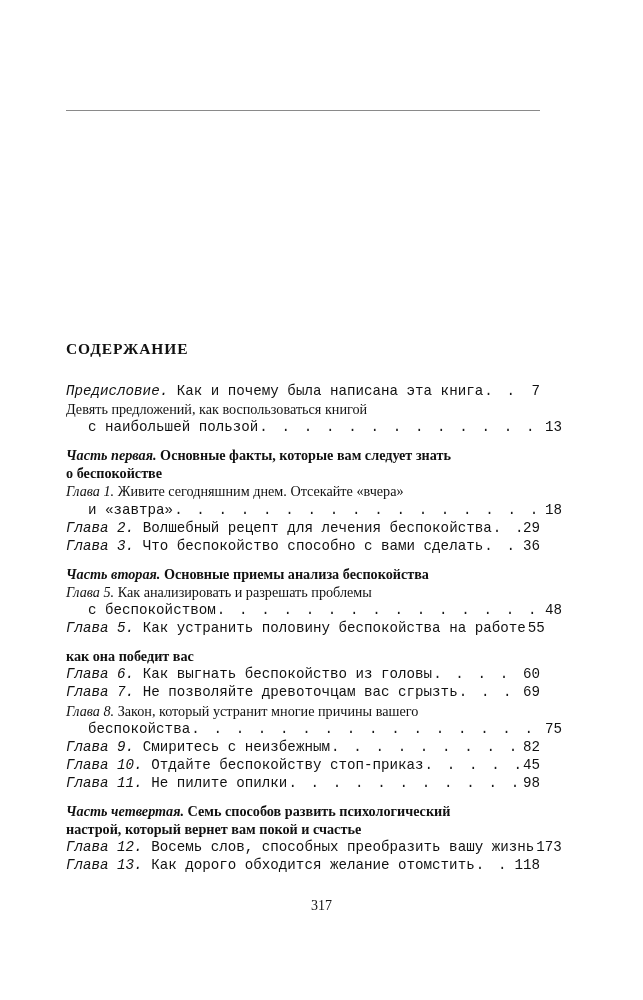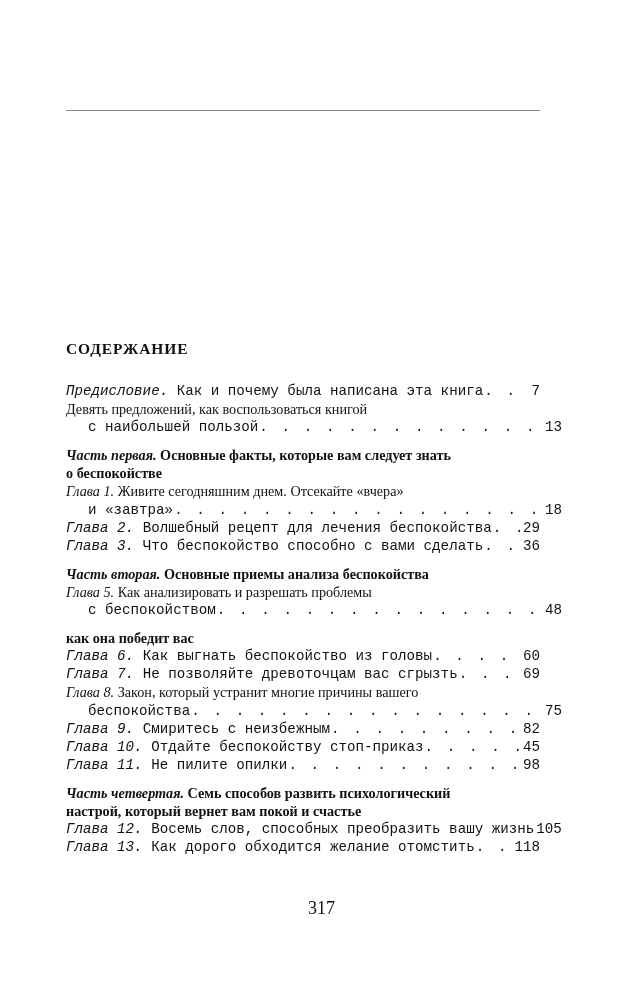--- a/index.html
+++ b/index.html
@@ -110,21 +110,21 @@
   .chap-label {
     font-style: italic;
   }
 
   .folio {
     position: absolute;
     left: 0;
     top: 898px;
     width: 643px;
     text-align: center;
-    font-size: 18px;
+    font-size: 14px;
     font-family: "Liberation Serif", "DejaVu Serif", serif;
   }
 </style>
 </head>
 <body>
 
 <div id="page">
 
   <div class="header-rule"></div>
 
@@ -178,20 +178,27 @@
           <div class="plain-line"><span class="part-label">Часть вторая.</span><span> Основные приемы анализа беспокойства</span></div>
         </div>
         <div class="entry">
           <div class="plain-line"><span class="chap-label">Глава 5.</span><span> Как анализировать и разрешать проблемы</span></div>
           <div class="leader-line indented">
             <span class="leader-text"><span>с беспокойством</span></span>
             <span class="leader-dots"></span>
             <span class="leader-page">48</span>
           </div>
         </div>
+        <div class="entry">
+          <div class="leader-line">
+            <span class="leader-text"><span class="chap-label">Глава 5.</span><span> Как устранить половину беспокойства на работе</span></span>
+            <span class="leader-dots"></span>
+            <span class="leader-page">55</span>
+          </div>
+        </div>
         <div class="spacer"></div>
         <div class="part-head">
           <div class="plain-line"><span>как она победит вас</span></div>
         </div>
         <div class="entry">
           <div class="leader-line">
             <span class="leader-text"><span class="chap-label">Глава 6.</span><span> Как выгнать беспокойство из головы</span></span>
             <span class="leader-dots"></span>
             <span class="leader-page">60</span>
           </div>
@@ -234,21 +241,21 @@
         </div>
         <div class="spacer"></div>
         <div class="part-head">
           <div class="plain-line"><span class="part-label">Часть четвертая.</span><span> Семь способов развить психологический</span></div>
           <div class="plain-line"><span>настрой, который вернет вам покой и счастье</span></div>
         </div>
         <div class="entry">
           <div class="leader-line">
             <span class="leader-text"><span class="chap-label">Глава 12.</span><span> Восемь слов, способных преобразить вашу жизнь</span></span>
             <span class="leader-dots"></span>
-            <span class="leader-page">105</span>
+            <span class="leader-page">173</span>
           </div>
         </div>
         <div class="entry">
           <div class="leader-line">
             <span class="leader-text"><span class="chap-label">Глава 13.</span><span> Как дорого обходится желание отомстить</span></span>
             <span class="leader-dots"></span>
             <span class="leader-page">118</span>
           </div>
         </div>
       </div>

